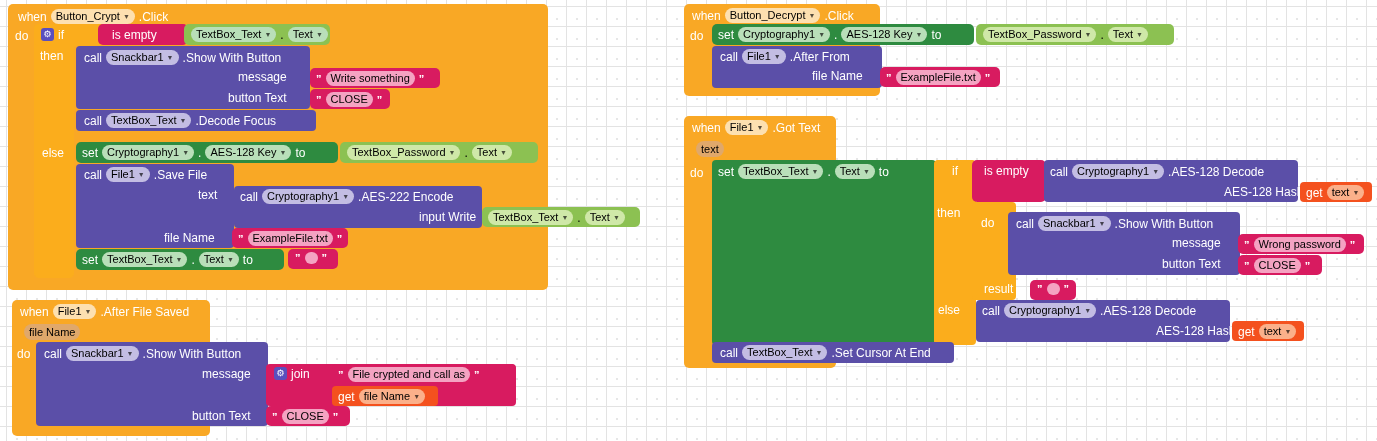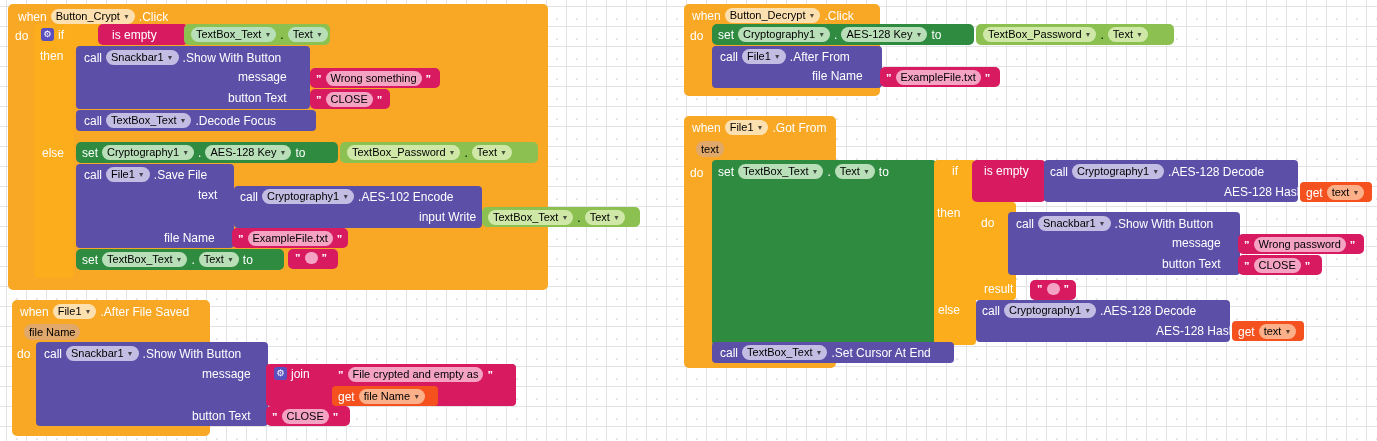--- a/index.html
+++ b/index.html
@@ -116,21 +116,21 @@
     <span>Snackbar1</span>
         <span class="car">▼</span>
   </span>
   <span class="lbl">.Show With Button</span>
 </div>
 <div class="blk lbl" style="left:238px;top:71px;">message</div>
 <div class="blk body c-text" style="left:310px;top:68px;width:130px;height:20px;"></div>
 <div class="blk row" style="left:316px;top:71px;">
   <span class="quote">”</span>
   <span class="chip chip-pink">
-        <span>Wrong something</span>
+        <span>Write something</span>
       </span>
   <span class="quote">”</span>
 </div>
 <div class="blk lbl" style="left:228px;top:92px;">button Text</div>
 <div class="blk body c-text" style="left:310px;top:89px;width:80px;height:20px;"></div>
 <div class="blk row" style="left:316px;top:92px;">
   <span class="quote">”</span>
   <span class="chip chip-pink">
         <span>CLOSE</span>
       </span>
@@ -185,21 +185,21 @@
 </div>
 <div class="blk lbl" style="left:198px;top:189px;">text</div>
 
 <div class="blk body c-call" style="left:234px;top:186px;width:248px;height:42px;border-radius:4px;"></div>
 <div class="blk row" style="left:240px;top:189px;">
   <span class="lbl">call</span>
   <span class="chip chip-purple">
     <span>Cryptography1</span>
         <span class="car">▼</span>
   </span>
-  <span class="lbl">.AES-102 Encode</span>
+  <span class="lbl">.AES-222 Encode</span>
 </div>
 <div class="blk lbl" style="left:419px;top:211px;">input Write</div>
 <div class="blk body c-getter" style="left:482px;top:207px;width:158px;height:20px;"></div>
 <div class="blk row" style="left:488px;top:210px;">
   <span class="chip chip-lgreen">
     <span>TextBox_Text</span>
         <span class="car">▼</span>
   </span>
   <span class="lbl-d">.</span>
   <span class="chip chip-lgreen">
@@ -266,21 +266,21 @@
 
 <div class="blk body c-text" style="left:266px;top:364px;width:250px;height:42px;border-radius:4px;"></div>
 <div class="blk row" style="left:274px;top:367px;">
   <span class="mutator">⚙</span>
   <span class="lbl">join</span>
 </div>
 <div class="blk body c-text" style="left:332px;top:364px;width:184px;height:21px;"></div>
 <div class="blk row" style="left:338px;top:367px;">
   <span class="quote">”</span>
   <span class="chip chip-pink">
-        <span>File crypted and empty as</span>
+        <span>File crypted and call as</span>
       </span>
   <span class="quote">”</span>
 </div>
 <div class="blk body c-var" style="left:332px;top:386px;width:106px;height:20px;border-radius:4px;"></div>
 <div class="blk row" style="left:338px;top:389px;">
   <span class="lbl">get</span>
   <span class="chip chip-var">
     <span>file Name</span>
         <span class="car">▼</span>
   </span>
@@ -353,21 +353,21 @@
   <span class="quote">”</span>
 </div>
 
 <div class="blk body c-event" style="left:684px;top:116px;width:152px;height:252px;"></div>
 <div class="blk row" style="left:692px;top:120px;">
   <span class="lbl">when</span>
   <span class="chip chip-evt">
     <span>File1</span>
         <span class="car">▼</span>
   </span>
-  <span class="lbl">.Got From</span>
+  <span class="lbl">.Got Text</span>
 </div>
 <div class="blk chip chip-param" style="left:696px;top:141px;height:16px;">
   <span>text</span>
 </div>
 <div class="blk lbl" style="left:690px;top:167px;">do</div>
 
 <div class="blk body c-set" style="left:712px;top:160px;width:224px;height:185px;border-radius:4px;"></div>
 <div class="blk row" style="left:718px;top:164px;">
   <span class="lbl">set</span>
   <span class="chip chip-green">

